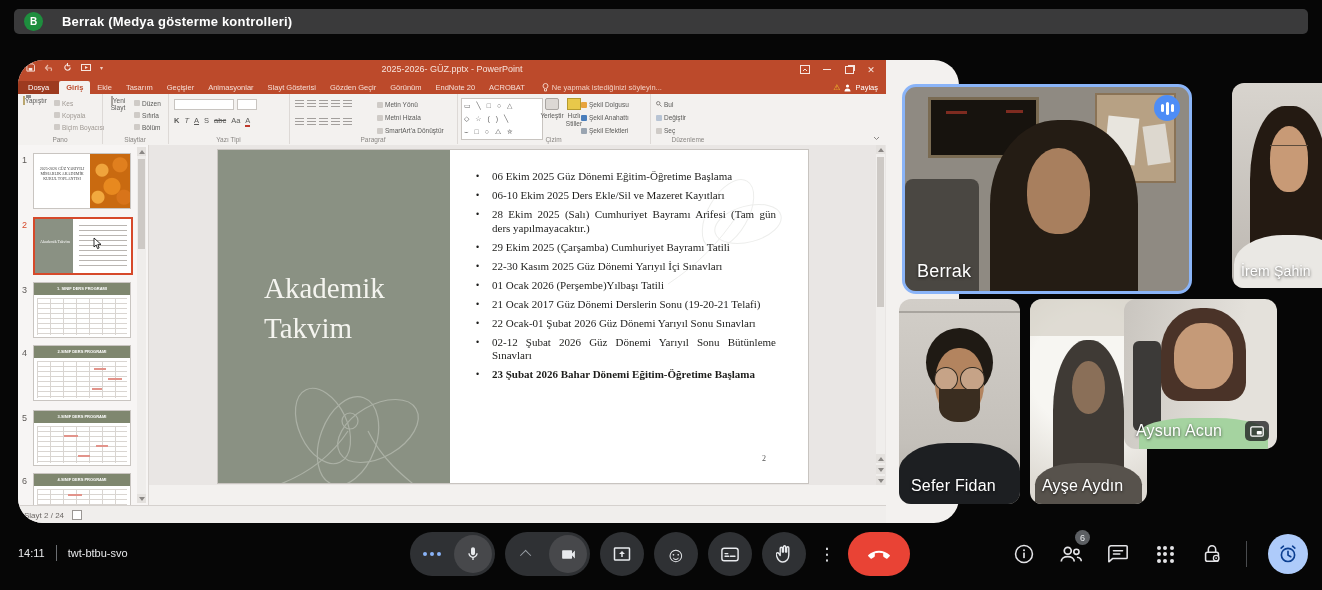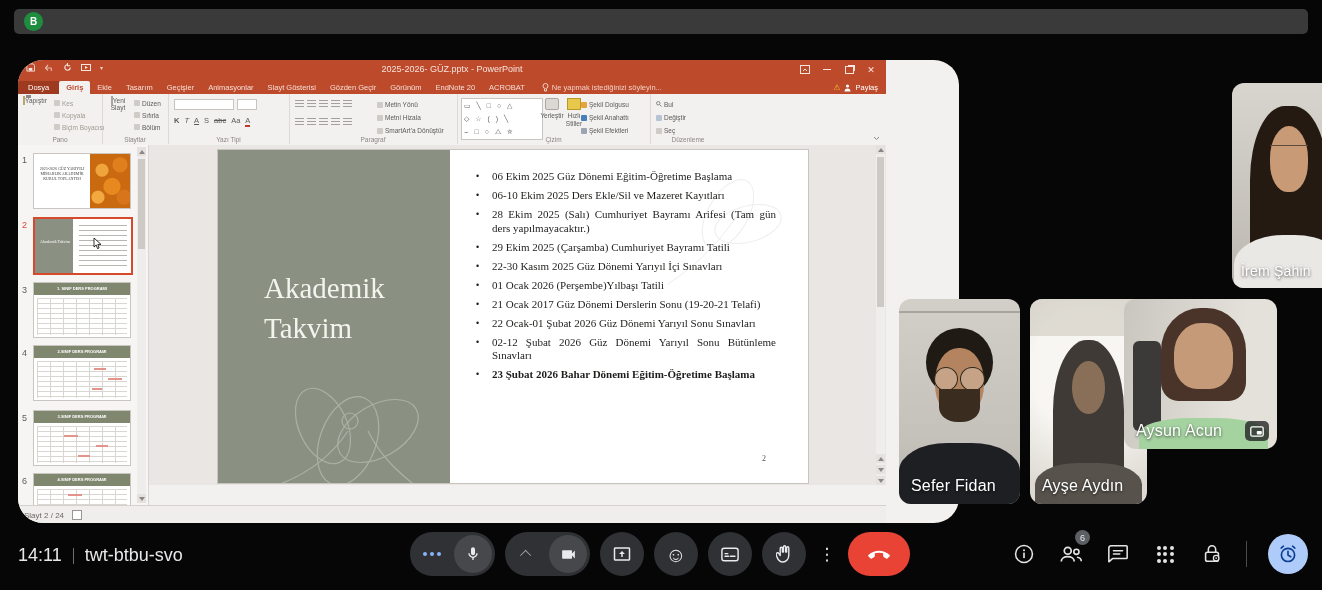--- a/index.html
+++ b/index.html
@@ -168,21 +168,21 @@
   .body-a{position:absolute;left:4%;bottom:-6%;width:92%;height:26%;background:#57524c;border-radius:40% 40% 0 0;}
   .t-aysun{left:1124px;top:299px;width:153px;height:150px;background:linear-gradient(100deg,#c9c5bf,#e4e1db 70%);}
   .chair-y{position:absolute;left:6%;top:28%;width:18%;height:60%;background:#3c3a38;border-radius:6px;}
   .hair-y{position:absolute;left:24%;top:6%;width:56%;height:62%;background:#4a3328;border-radius:46% 46% 20% 20%;}
   .face-y{position:absolute;left:33%;top:16%;width:38%;height:44%;background:#c59a78;border-radius:46% 46% 40% 40%;}
   .top-y{position:absolute;left:10%;bottom:-5%;width:84%;height:26%;background:#a5d3a0;border-radius:40% 40% 0 0;}
   .pip{position:absolute;right:8px;bottom:8px;width:24px;height:20px;border-radius:5px;background:rgba(25,26,28,.75);
        display:flex;align-items:center;justify-content:center;}
 
   
-  .bb-left{position:absolute;left:18px;top:545px;display:flex;align-items:center;gap:11px;color:#e7e8ea;font-size:18px;}
+  .bb-left{position:absolute;left:18px;top:545px;display:flex;align-items:center;gap:11px;color:#e7e8ea;font-size:11px;}
   .bb-sep{width:1px;height:16px;background:#6b6e72;}
   .bb-code{font-weight:500;}
   .bb-center{position:absolute;left:410px;top:532px;height:44px;display:flex;gap:10px;align-items:center;}
   .pill{height:44px;border-radius:22px;background:#2f3134;display:flex;align-items:center;}
   .pill-ext{width:44px;display:flex;align-items:center;justify-content:center;}
   .pill-main{width:38px;height:38px;margin-right:3px;border-radius:50%;background:#47484b;
              display:flex;align-items:center;justify-content:center;}
   .bdots{display:flex;gap:3px;}
   .bdots i{width:4px;height:4px;border-radius:50%;background:#8ab4f8;}
   .chev{width:7px;height:7px;border-left:1.5px solid #9aa0a6;border-top:1.5px solid #9aa0a6;
@@ -201,20 +201,21 @@
   .vdiv{width:1px;height:26px;background:#494b4e;}
   .clockbtn{width:40px;height:40px;border-radius:50%;background:#aecbfa;display:flex;align-items:center;justify-content:center;}
 </style>
 </head>
 <body>
 
 <div class="stage">
 
   <div class="banner">
     <div class="banner-avatar">B</div>
+    <div class="banner-text">Berrak (Medya gösterme kontrolleri)</div>
   </div>
 
   <div class="ppt">
     <div class="ppt-top">
       <div class="qat">
         <span>
             <svg width="9" height="9" viewBox="0 0 10 10">
               <path d="M1 1h7l1.5 1.5V9H1z" fill="none" stroke="#f7e6e0" stroke-width="1"></path>
               <rect x="3" y="5.5" width="4" height="3" fill="#f7e6e0"></rect>
             </svg>
@@ -524,20 +525,39 @@
 
 
     <div class="statusbar">
       <div class="sb-left">
         <span>Slayt 2 / 24</span>
         <span class="sb-note-ic"></span>
       </div>
     </div>
   </div>
 
+  <div class="tile t-berrak">
+    <div class="pic-frame">
+        <i></i>
+        <em></em>
+      </div>
+    <div class="cork">
+        <i></i>
+        <em></em>
+      </div>
+    <div class="chairb"></div>
+    <div class="hair-b"></div>
+    <div class="face-b"></div>
+    <div class="audio-ind">
+      <i style="height:8px;"></i>
+        <i style="height:13px;"></i>
+        <i style="height:8px;"></i>
+    </div>
+    <div class="tname">Berrak</div>
+  </div>
 
   <div class="tile t-irem">
     <div class="hair-i"></div>
     <div class="face-i"></div>
     <div class="glasses-i"></div>
     <div class="shirt-i"></div>
     <div class="tname">İrem Şahin</div>
   </div>
 
   <div class="tile t-sefer">

